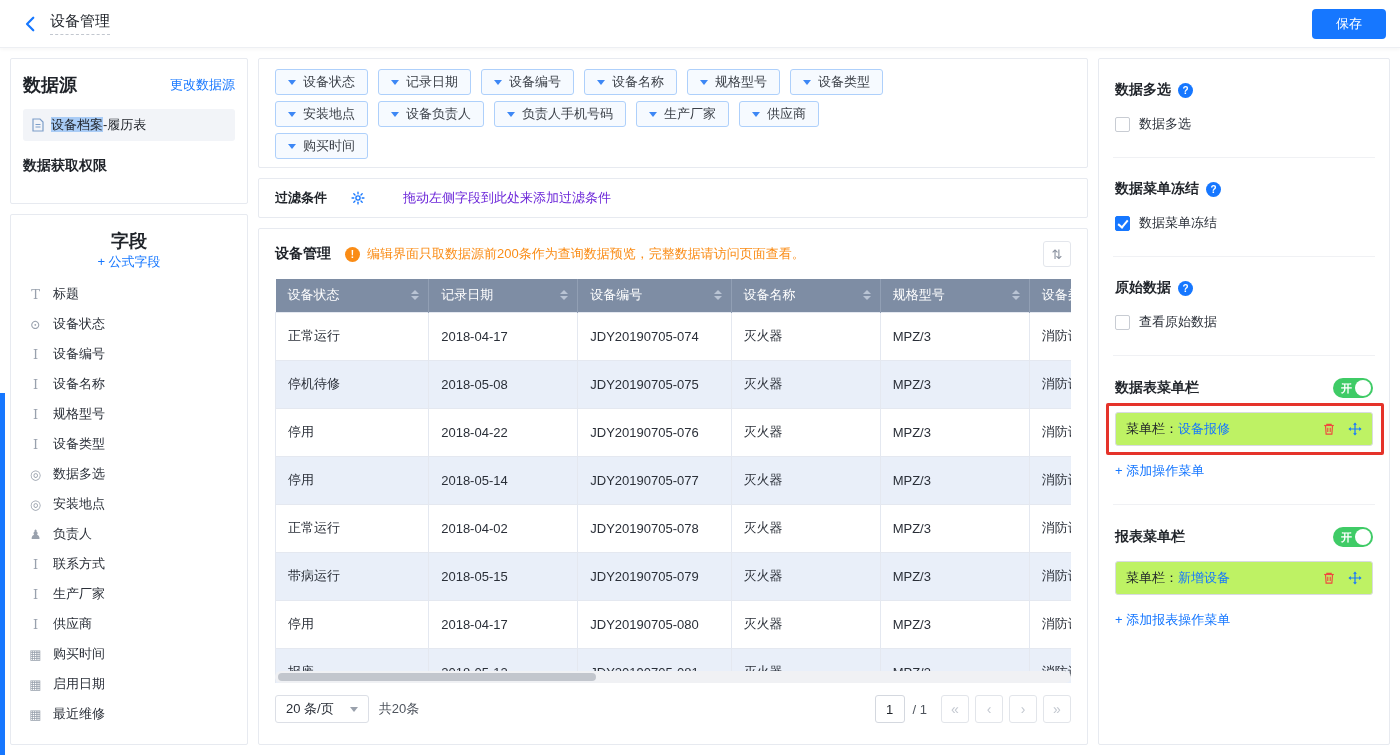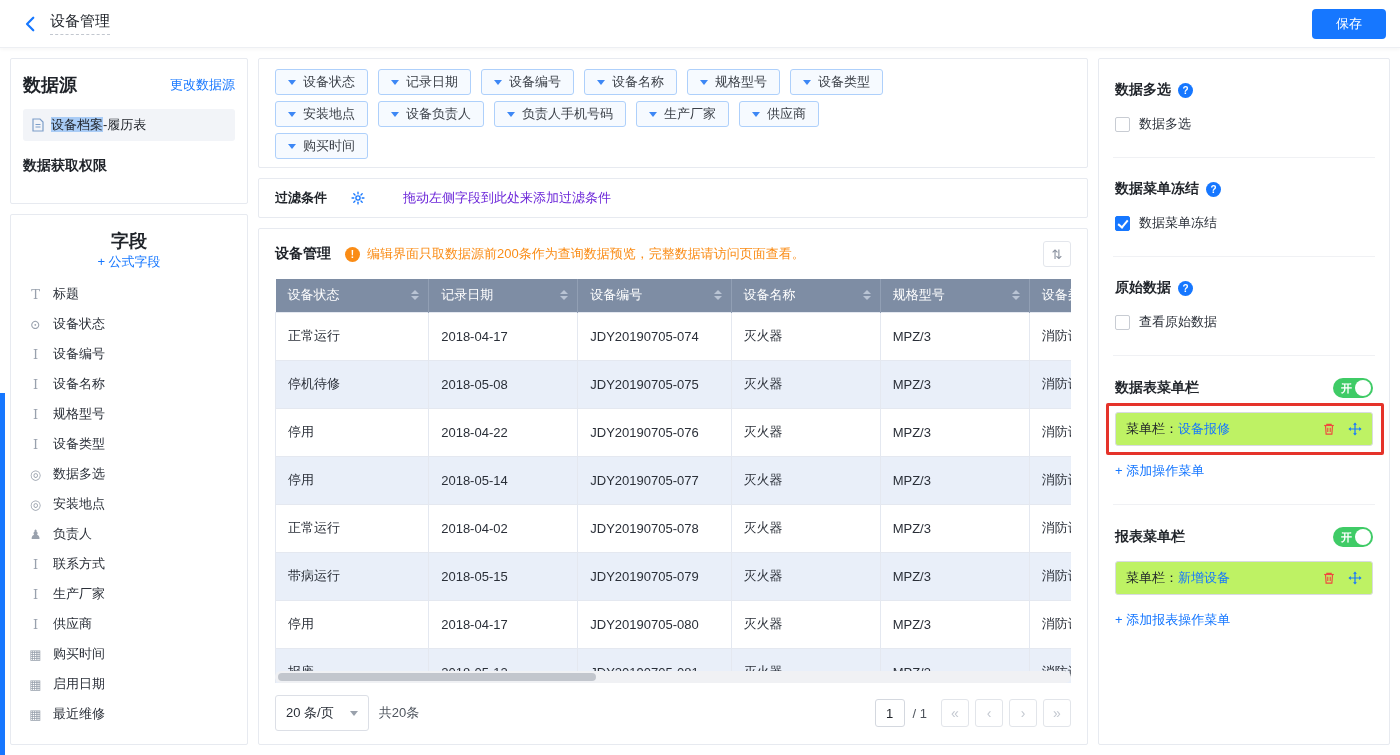--- a/index.html
+++ b/index.html
@@ -72,21 +72,21 @@
   .sorters { position:absolute; right:9px; top:50%; transform:translateY(-50%); display:flex; flex-direction:column; gap:2px; }
   .tri-up { width:0;height:0;border-left:4px solid transparent;border-right:4px solid transparent;border-bottom:4px solid #b9c4d4; }
   .tri-dn { width:0;height:0;border-left:4px solid transparent;border-right:4px solid transparent;border-top:4px solid #b9c4d4; }
   td { height:48px; padding:0 12px; border:1px solid #e4e8f0; font-size:13px; color:#2a2f38; background:#fff;
        white-space:nowrap; overflow:hidden; }
   tr:nth-of-type(even) td { background:#e9eff9; }
   .hscroll-track { position:absolute; left:0; right:0; bottom:0; height:12px; background:#f0f1f4; border-radius:6px; }
   .hscroll-thumb { position:absolute; left:3px; top:2px; width:318px; height:8px; background:#c2c6cd; border-radius:4px; cursor:pointer; }
 
   .pager { display:flex; align-items:center; gap:10px; margin-top:12px; flex:none; }
-  .page-size { height:36px; border:1px solid #dcdfe6; border-radius:3px; background:#fff; display:flex;
+  .page-size { height:28px; border:1px solid #dcdfe6; border-radius:3px; background:#fff; display:flex;
                align-items:center; gap:16px; padding:0 10px; cursor:pointer; color:#2a2f38; }
   .caret-gray { width:0;height:0;border-left:4px solid transparent;border-right:4px solid transparent;border-top:5px solid #9aa1ac; }
   .total-txt { color:#4e545d; }
   .pager-right { margin-left:auto; display:flex; align-items:center; gap:8px; }
   .page-num { width:30px; height:28px; border:1px solid #d4d8df; border-radius:3px; display:flex; align-items:center;
               justify-content:center; background:#fff; cursor:text; }
   .page-total { color:#4e545d; }
   .nav-group { display:flex; gap:6px; margin-left:6px; }
   .nav-btn { width:28px; height:28px; border:1px solid #e2e5ea; border-radius:3px; background:#fff; color:#c3c8d0;
              display:flex; align-items:center; justify-content:center; font-size:14px; cursor:pointer; }

